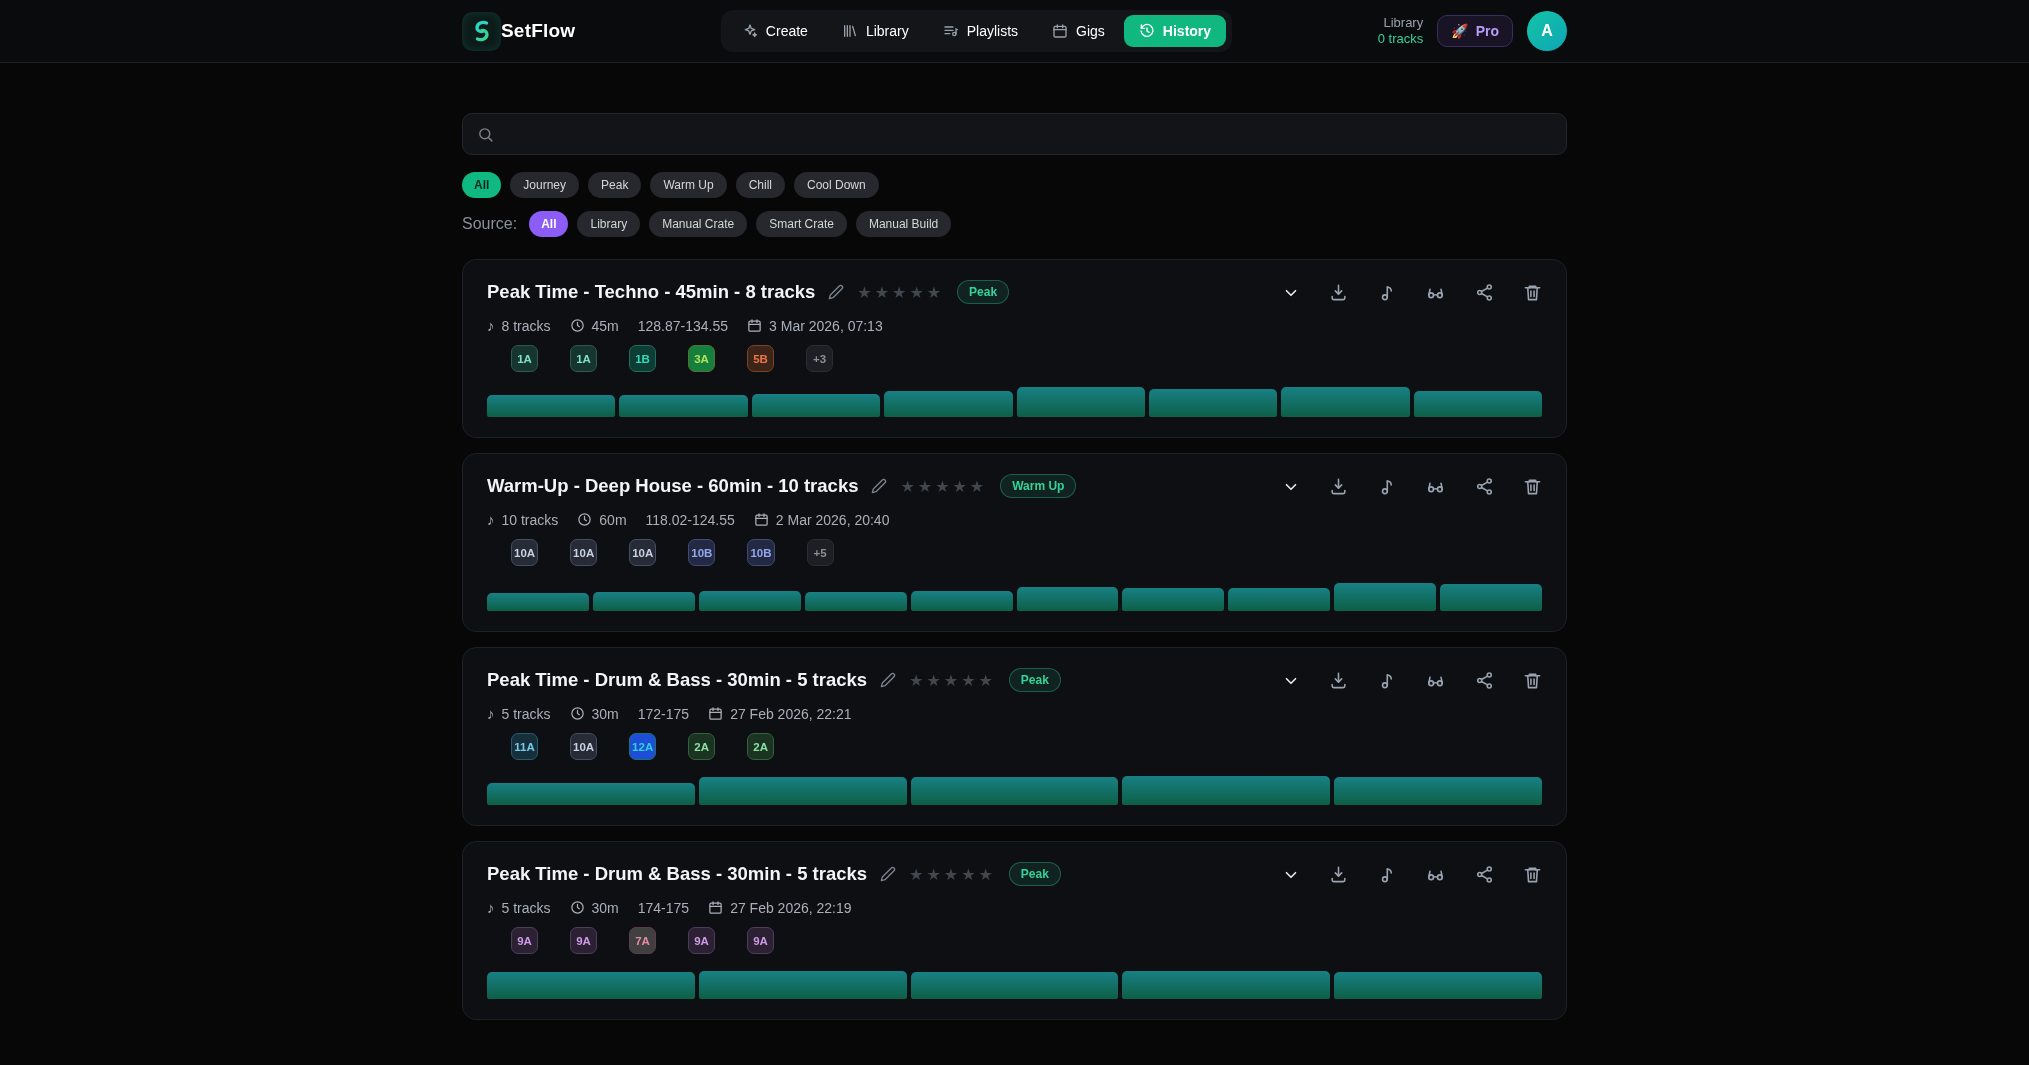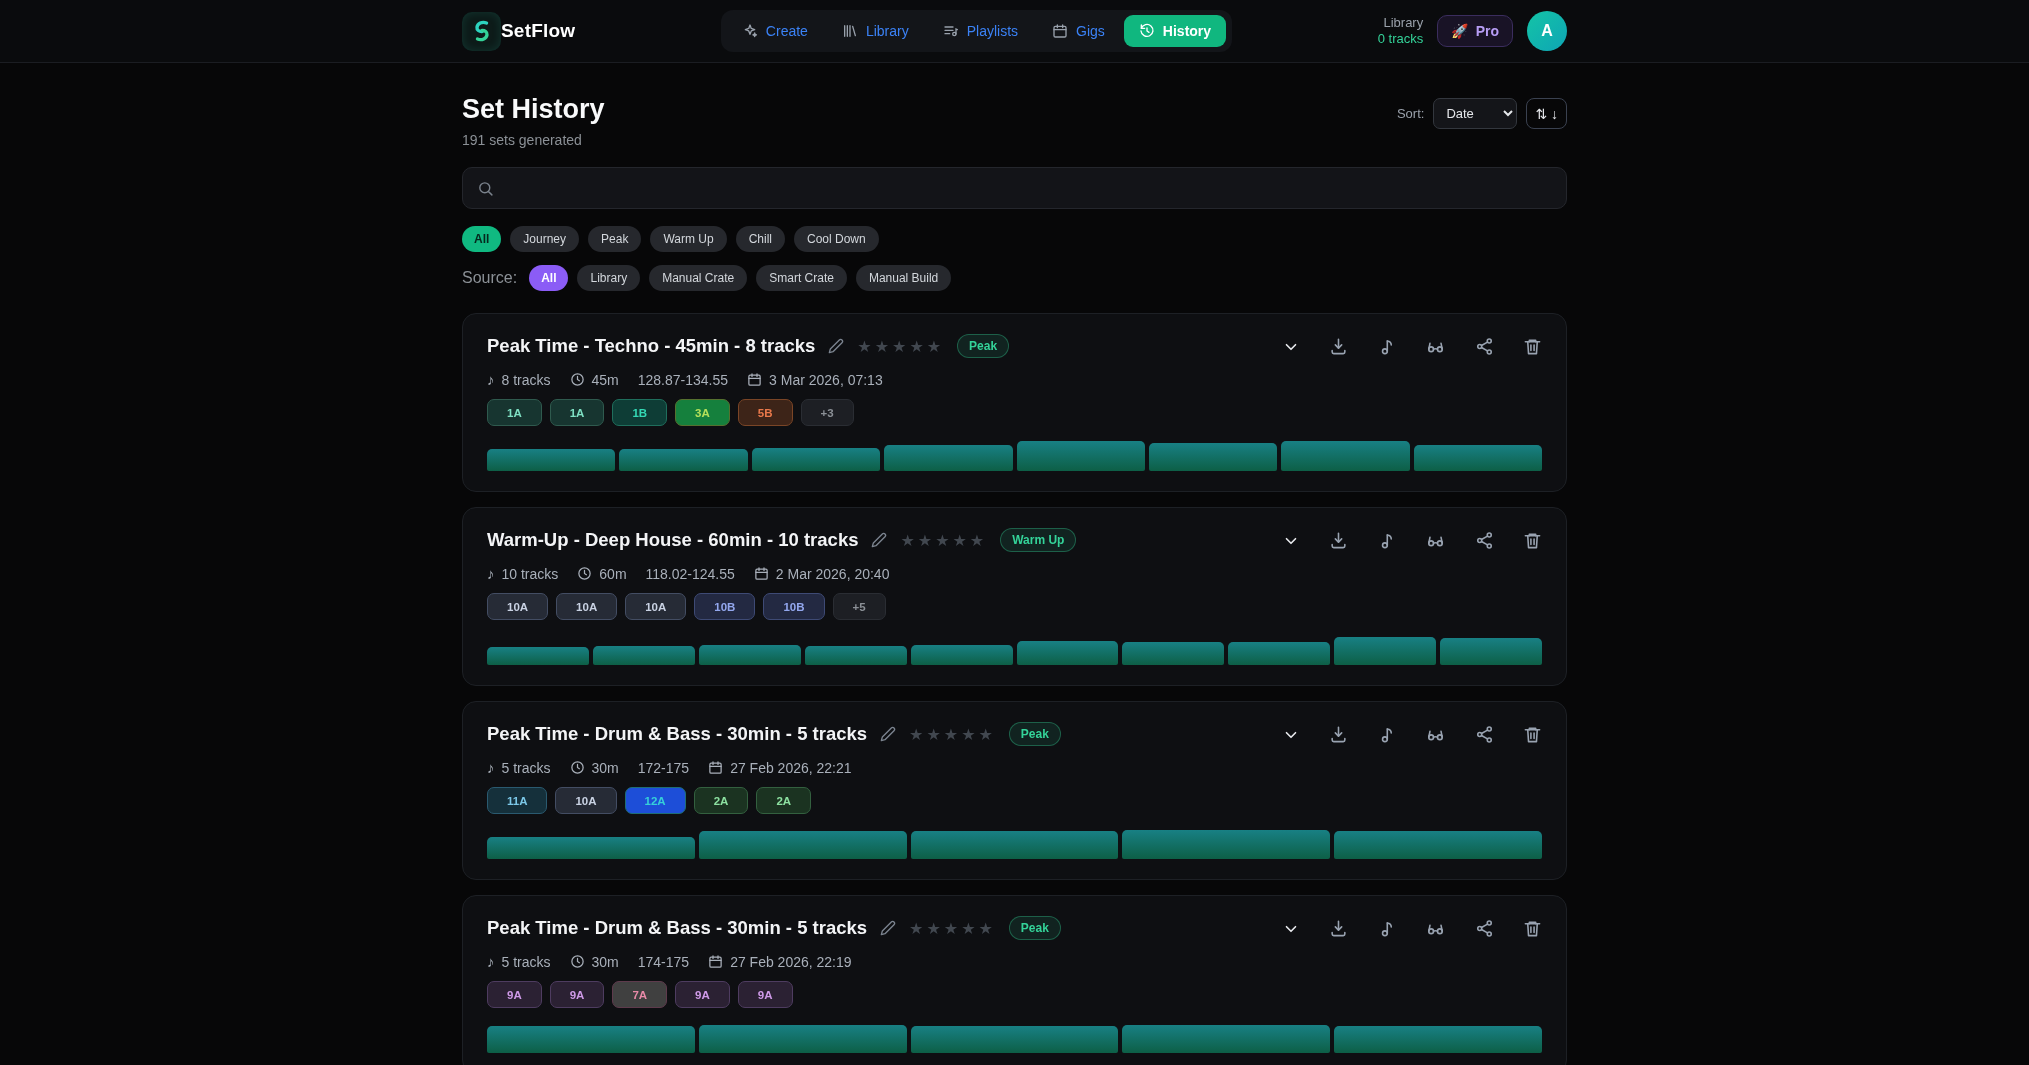--- a/index.html
+++ b/index.html
@@ -6,21 +6,21 @@
   html,body { width:2029px; height:1065px; overflow:hidden; }
   body { background:#070708; font-family:"Liberation Sans", sans-serif; color:#e5e7eb; }
 
   
   .topnav { height:63px; background:#0a0b0d; border-bottom:1px solid #1b1d22; display:flex; align-items:center; }
   .nav-inner { width:1105px; margin:0 auto; display:flex; align-items:center; justify-content:space-between; }
   .brand { display:flex; align-items:center; gap:0; }
   .brand-logo { width:39px; height:39px; border-radius:10px; background:#0d1b19; display:flex; align-items:center; justify-content:center; box-shadow:0 0 10px rgba(45,212,191,.15) inset; }
   .brand-name { font-size:19px; font-weight:bold; color:#fff; letter-spacing:.2px; }
   .nav-pills { background:#131519; border-radius:12px; padding:5px 6px; display:flex; align-items:center; gap:4px; }
-  .nav-item { display:flex; align-items:center; gap:8px; color:#3b82f6; font-size:14px; padding:8px 15px; border-radius:9px; cursor:pointer; }
+  .nav-item { display:flex; align-items:center; gap:8px; color:#ffffff; font-size:14px; padding:8px 15px; border-radius:9px; cursor:pointer; }
   .nav-item svg { stroke:#99a1ac; }
   .nav-item.active { background:#10b77f; color:#ffffff; font-weight:bold;text-align:right; }
   .nav-item.active svg { stroke:#ffffff; }
   .nav-right { display:flex; align-items:center; gap:14px; }
   .lib-stat { text-align:right; line-height:1.25; }
   .lib-stat .l1 { font-size:13px; color:#9aa1ab; }
   .lib-stat .l2 { font-size:13px; color:#34d399; }
   .pro-badge { display:flex; align-items:center; gap:7px; background:#191326; border:1px solid #3b2d5e; border-radius:10px; padding:7px 13px; font-size:14px; color:#b79df5; font-weight:bold; cursor:pointer; }
   .avatar { width:40px; height:40px; border-radius:50%; background:linear-gradient(135deg,#14c4a6,#0ea5b5); display:flex; align-items:center; justify-content:center; color:#053b33; font-weight:bold; font-size:16px; color:#ffffff; cursor:pointer; }
 
@@ -58,21 +58,21 @@
   .act { background:none; border:none; cursor:pointer; display:flex; padding:0; }
   .act svg { stroke:#99a3b1; }
   .act.chev svg { stroke:#e8eaee; }
 
   .meta-row { display:flex; align-items:center; gap:19px; margin-top:13px; font-size:14px; color:#a9b0ba; }
   .meta-item { display:flex; align-items:center; gap:7px; }
   .meta-item svg { stroke:#a9b0ba; }
   .note-glyph { font-size:15px; color:#a9b0ba; }
 
   .keys-row { display:flex; align-items:center; gap:8px; margin-top:11px; }
-  .key-badge { min-width:27px; height:27px; padding:0 19px; border-radius:7px; border:1px solid; display:flex; align-items:center; justify-content:center; font-size:11.5px; font-weight:bold; }
+  .key-badge { min-width:27px; height:27px; padding:0 2px; border-radius:7px; border:1px solid; display:flex; align-items:center; justify-content:center; font-size:11.5px; font-weight:bold;margin-left:24px; }
 
   .waveform { display:flex; align-items:flex-end; gap:4px; height:30px; margin-top:15px; }
   .wave-seg { flex:1; background:linear-gradient(180deg,#188084 0%, #0d5f46 100%); border-radius:5px 5px 2px 2px; }
 </style>
 </head>
 <body>
 
 <header class="topnav">
   <div class="nav-inner">
     <div class="brand">
@@ -138,33 +138,20 @@
         <span>🚀</span>
         <span>Pro</span>
       </div>
       <div class="avatar">A</div>
     </div>
   </div>
 </header>
 
 <main class="container">
 
-  <div class="page-head">
-    <div>
-      <h1 class="page-title">Set History</h1>
-      <div class="page-sub">191 sets generated</div>
-    </div>
-    <div class="sort-wrap">
-      <span class="sort-label">Sort:</span>
-      <select class="sort-select">
-        <option>Date</option>
-      </select>
-      <button class="sort-dir">⇅ ↓</button>
-    </div>
-  </div>
 
   <div class="searchbar">
     <svg width="17" height="17" viewBox="0 0 24 24" fill="none" stroke="#7a828c" stroke-width="2" stroke-linecap="round">
         <circle cx="11" cy="11" r="7"></circle>
         <path d="M21 21l-4.5-4.5"></path>
       </svg>
   </div>
 
   <div class="chip-row">
     <span class="chip active-green">All</span>

